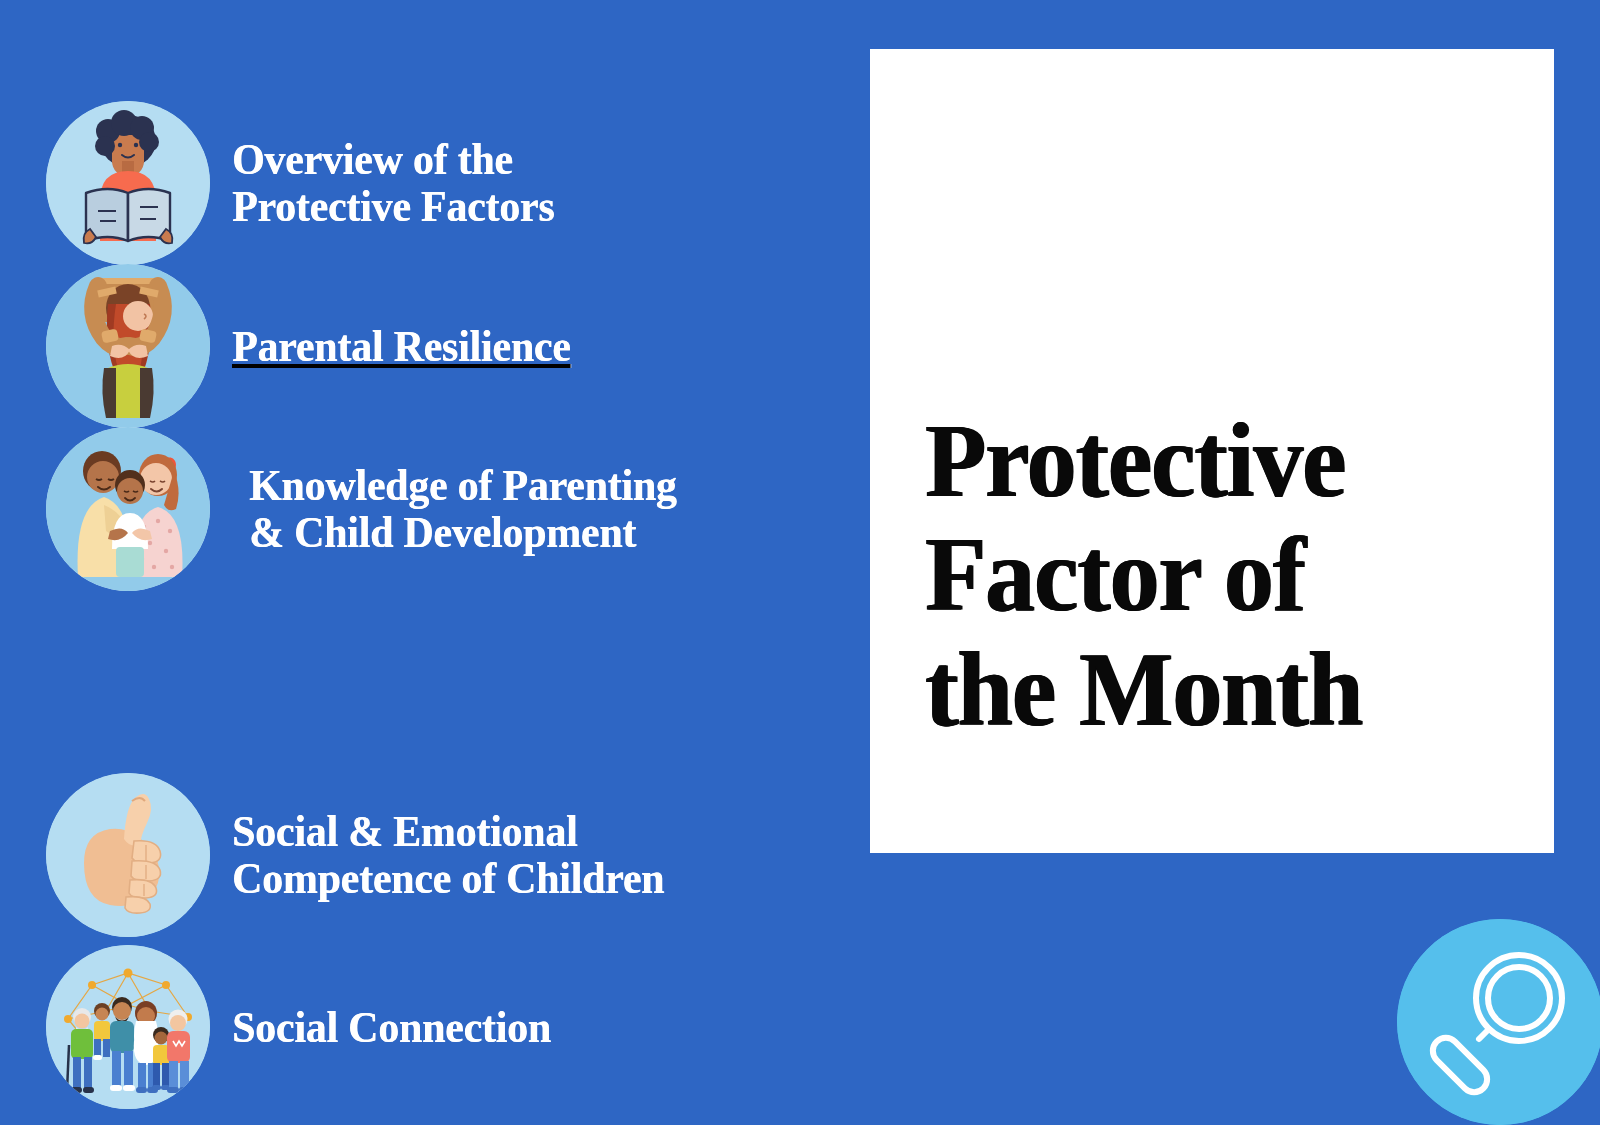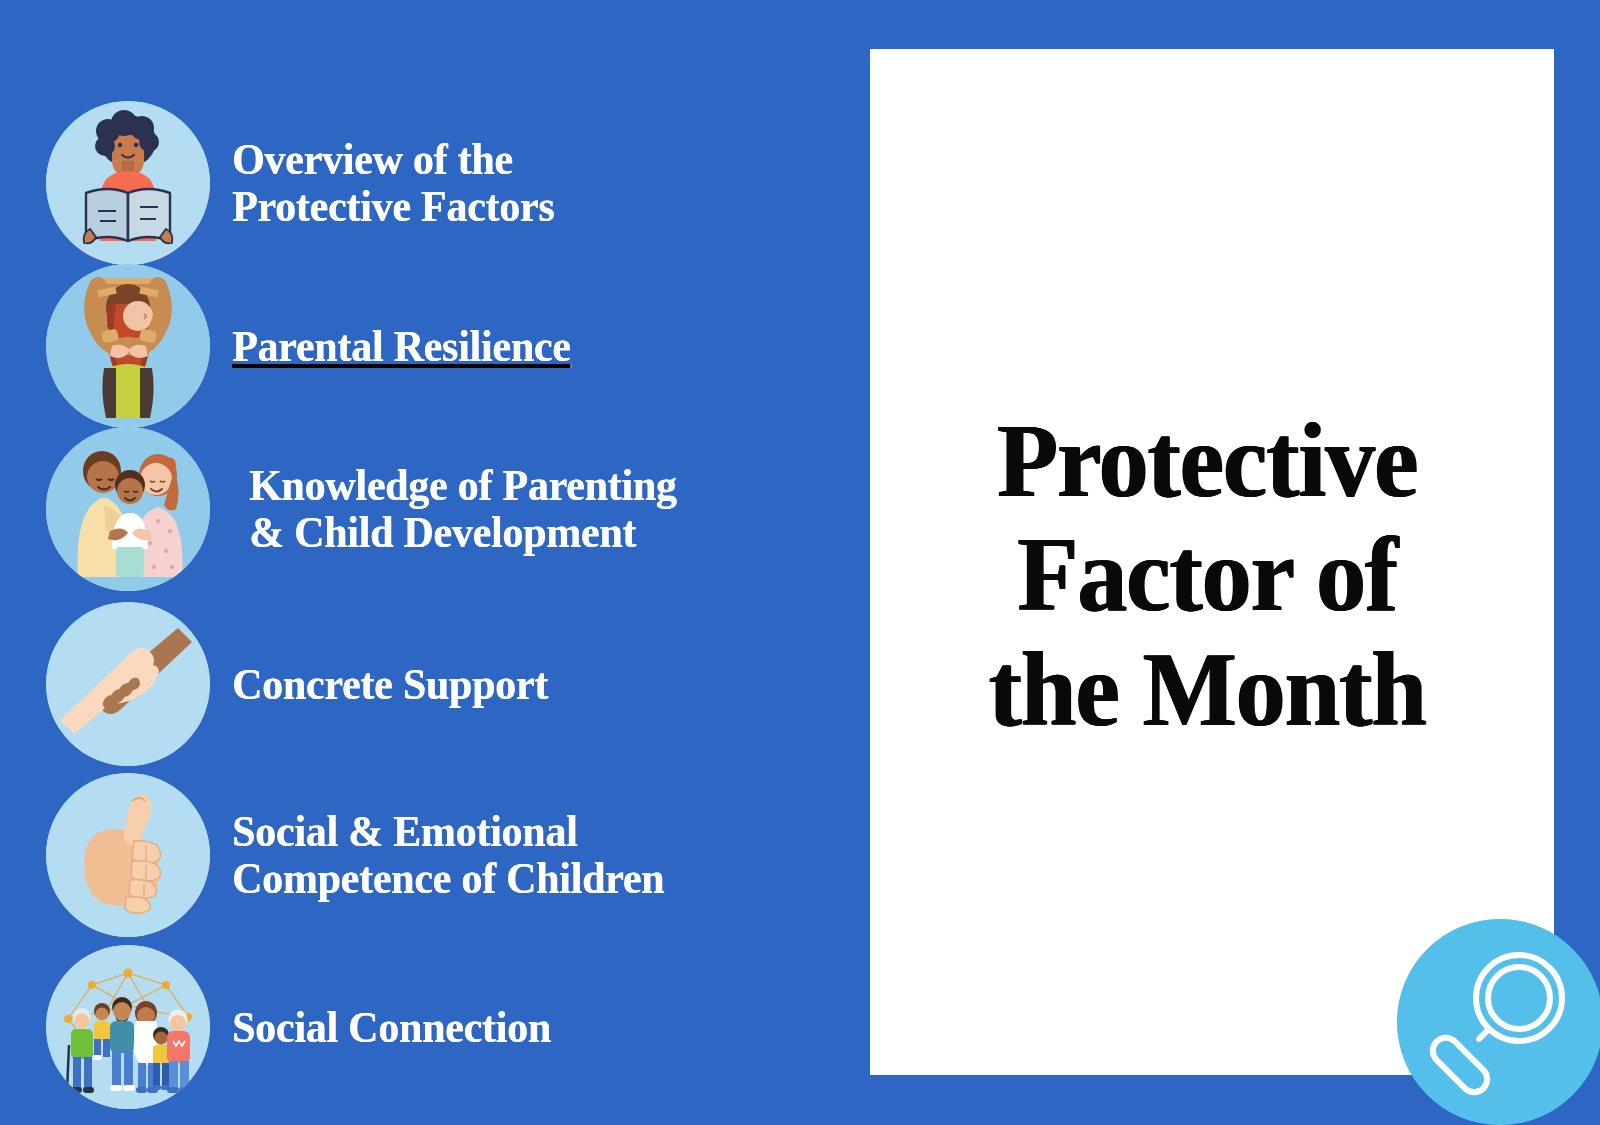--- a/index.html
+++ b/index.html
@@ -52,23 +52,22 @@
   #item-1 { top: 216px; text-decoration: underline; }
   #item-2 { top: 379px; gap: 39px; }
   #item-3 { top: 554px; }
   #item-4 { top: 725px; }
   #item-5 { top: 897px; }
 
   
   #hero-card {
     position: absolute;
     left: 870px; top: 49px;
-    width: 684px; height: 1026px;
+    width: 684px; height: 804px;
     background: #FFFFFF;
-    text-align: center;
   }
   #hero-title {
     position: absolute;
     left: 55px;
     top: 355px;
     width: 600px;
     color: #090909;
     font-family: "Liberation Serif", "DejaVu Serif", serif;
     font-weight: bold;
     font-size: 106px;
@@ -216,43 +215,20 @@
         <rect x="70" y="120" width="28" height="30" rx="4" fill="#A9DCD4"></rect>
 
         <path d="M64 104 q12 -6 18 2 q-8 10 -20 6 z" fill="#B5744A"></path>
         <path d="M104 104 q-12 -6 -18 2 q8 10 20 6 z" fill="#F3C6A8"></path>
       </svg>
     </div>
     <div class="factor-label">Knowledge of Parenting
 &amp; Child Development</div>
   </div>
 
-  <div class="factor-item" id="item-3">
-    <div class="factor-icon">
-      <svg viewBox="0 0 164 164">
-        <circle cx="82" cy="82" r="82" fill="#B5DDF2"></circle>
-
-        <path d="M132 26 L146 40 L74 108 q-10 8 -18 0 q-8 -8 0 -18 z" fill="#A9764F"></path>
-
-        <path d="M28 132 L14 118 L86 50 q10 -8 18 0 q8 8 0 18 z" fill="#FAD9BE"></path>
-
-        <path d="M62 86 q10 -14 26 -20 q14 -5 20 4 q5 9 -5 17 q-14 12 -28 14 q-12 2 -13 -15 z" fill="#FAD9BE"></path>
-
-        <g fill="#A9764F">
-          <ellipse cx="64" cy="100" rx="8" ry="6" transform="rotate(-42 64 100)"></ellipse>
-          <ellipse cx="72" cy="94" rx="8" ry="6" transform="rotate(-42 72 94)"></ellipse>
-          <ellipse cx="80" cy="88" rx="8" ry="6" transform="rotate(-42 80 88)"></ellipse>
-          <ellipse cx="88" cy="82" rx="7" ry="5.5" transform="rotate(-42 88 82)"></ellipse>
-        </g>
-
-        <path d="M92 68 q10 -8 18 -4 q6 4 0 12 q-8 8 -16 6 z" fill="#FAD9BE"></path>
-      </svg>
-    </div>
-    <div class="factor-label">Concrete Support</div>
-  </div>
 
   <div class="factor-item" id="item-5">
     <div class="factor-icon">
       <svg viewBox="0 0 164 164">
         <circle cx="82" cy="82" r="82" fill="#B5DDF2"></circle>
 
         <g stroke="#E8A43A" stroke-width="1.2" fill="none" opacity="0.95">
           <path d="M22 74 L46 40 L82 28 L120 40 L142 72"></path>
           <path d="M46 40 L82 60 L120 40"></path>
           <path d="M22 74 L60 66 L82 28"></path>

